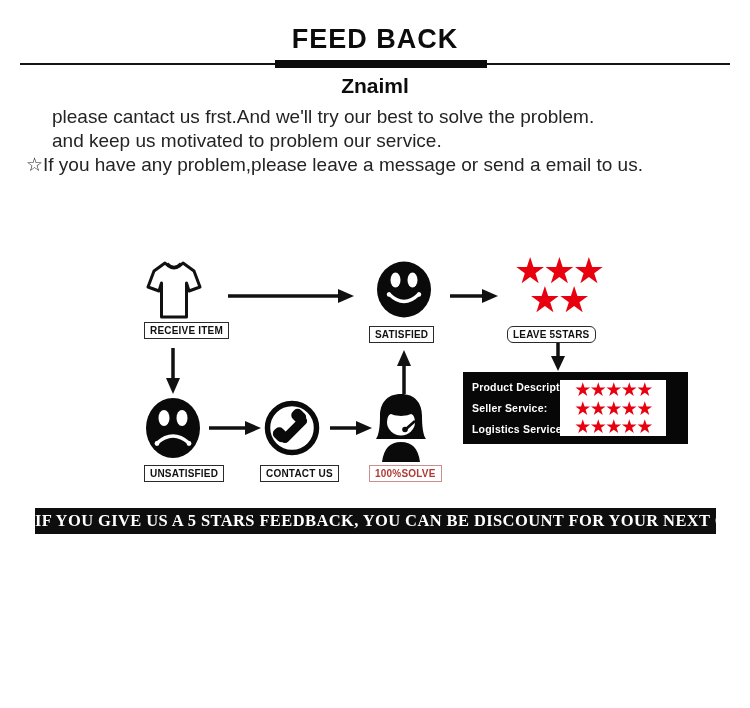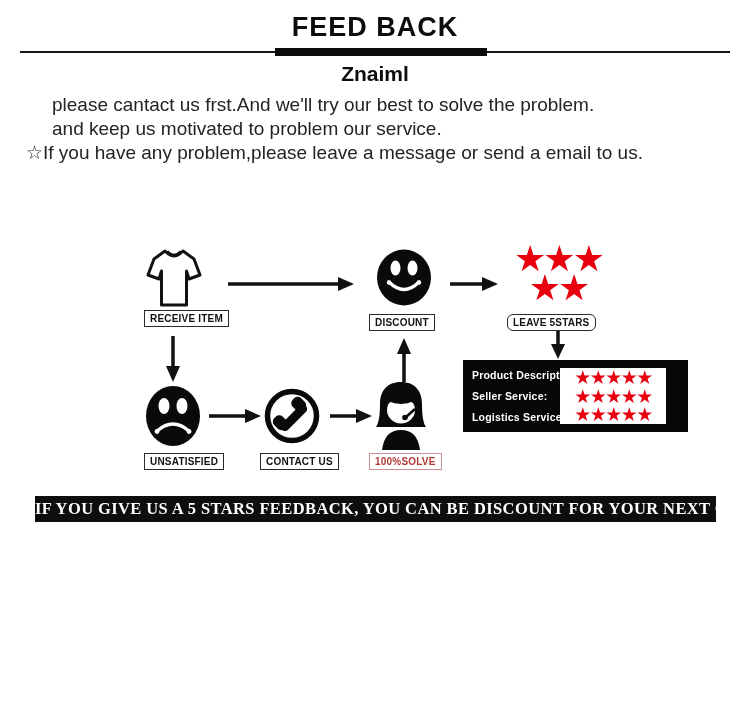--- a/index.html
+++ b/index.html
@@ -4,21 +4,21 @@
 <style>
   :root{
     --star-red:#e8000f;
     --solve-red:#b03a34;
     --banner-bg:#0e0e0e;
     --ink:#1a1a1a;
   }
   *{margin:0;padding:0;box-sizing:border-box;}
   html,body{background:#ffffff;}
   #page{
-    position:relative;width:750px;height:524px;margin:0 auto;
+    position:relative;width:750px;height:524px;margin:12px auto;
     background:#ffffff;overflow:hidden;
     font-family:"Liberation Sans","DejaVu Sans",sans-serif;color:var(--ink);
   }
   .title{
     position:absolute;top:12px;left:0;width:750px;text-align:center;
     font-size:27px;font-weight:bold;letter-spacing:1px;color:#0c0c0c;
   }
   .divider-thin{position:absolute;top:51px;left:20px;width:710px;height:2px;background:#151515;}
   .divider-thick{position:absolute;top:48px;left:275px;width:212px;height:8px;background:#0c0c0c;}
   .brand{
@@ -84,21 +84,21 @@
     </svg>
 
     <svg class="abs" style="left:376px;top:9px;" width="56" height="57" viewBox="0 0 56 57">
       <ellipse cx="28" cy="28.5" rx="27" ry="28" fill="#0a0a0a"></ellipse>
       <ellipse cx="19.5" cy="19" rx="5" ry="7.5" fill="#fff"></ellipse>
       <ellipse cx="36.5" cy="19" rx="5" ry="7.5" fill="#fff"></ellipse>
       <path d="M13 33 Q28 48 43 33" fill="none" stroke="#fff" stroke-width="3.2" stroke-linecap="round"></path>
       <circle cx="13" cy="33.5" r="2.2" fill="#fff"></circle>
       <circle cx="43" cy="33.5" r="2.2" fill="#fff"></circle>
     </svg>
-    <span class="flow-label abs" style="left:369px;top:74px;">DISCOUNT</span>
+    <span class="flow-label abs" style="left:369px;top:74px;">SATISFIED</span>
 
     <svg class="abs" style="left:450px;top:36px;" width="48" height="16" viewBox="0 0 48 16">
       <line x1="0" y1="8" x2="34" y2="8" stroke="#111" stroke-width="3.5"></line>
       <polygon points="32,1 48,8 32,15" fill="#111"></polygon>
     </svg>
 
     <div class="abs" style="left:503px;top:4px;width:110px;">
       <div class="starline">★★★</div>
       <div class="starline">★★</div>
     </div>

